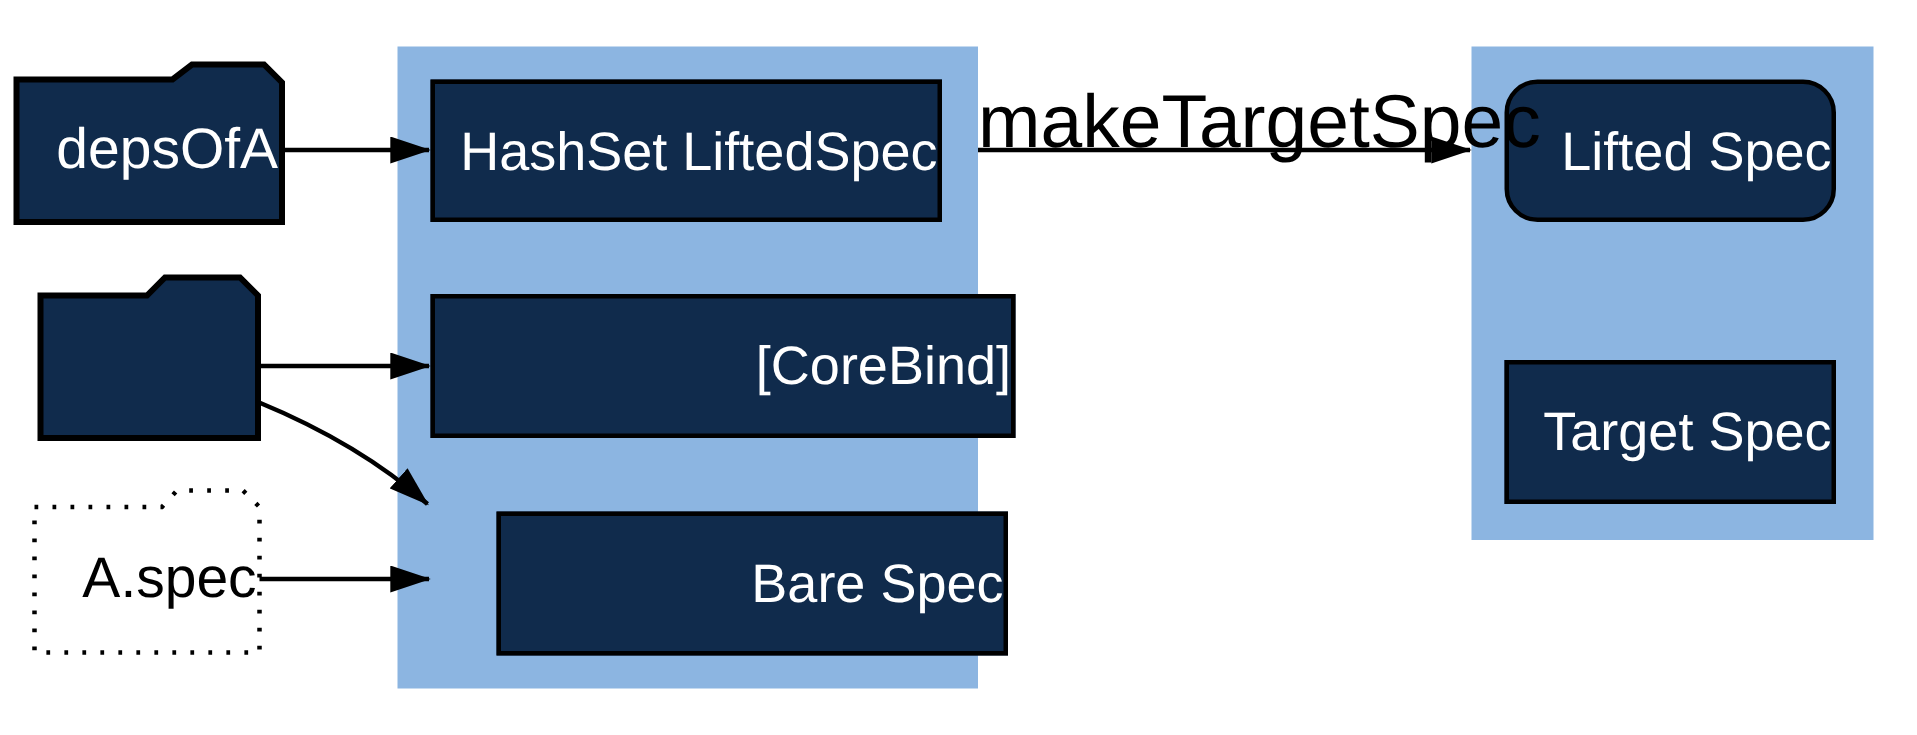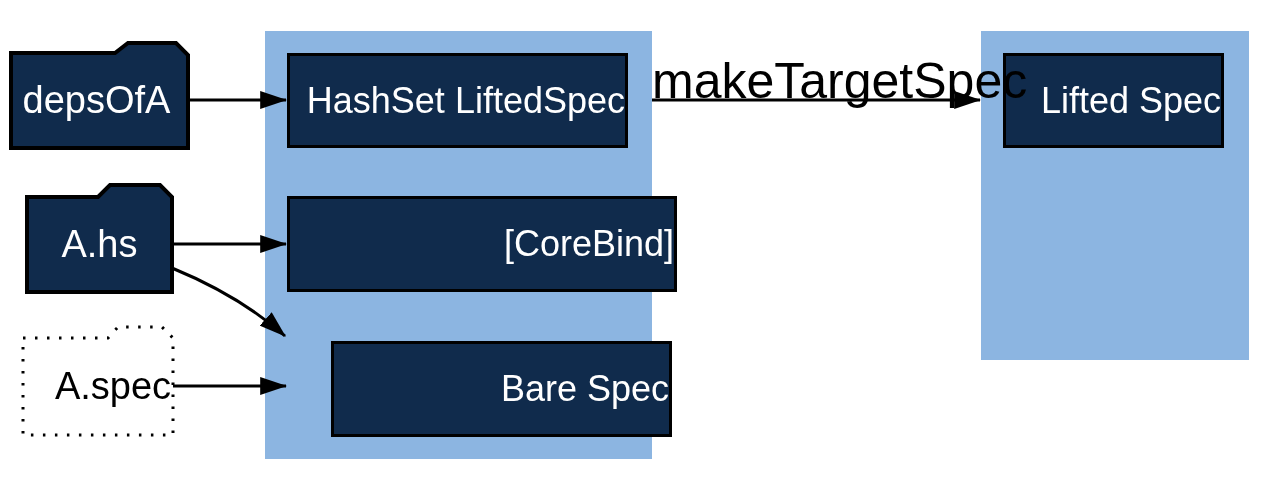--- a/index.html
+++ b/index.html
@@ -26,21 +26,21 @@
     color: var(--text_on_dark, #ffffff);
     display: flex;
     align-items: center;
     justify-content: flex-end;
     font-size: 36px;
     white-space: nowrap;
   }
   .b-hashset  { left: 22px; top: 22px;  width: 341px; height: 95px; }
   .b-corebind { left: 22px; top: 165px; width: 390px; height: 96px; }
   .b-bare     { left: 22px; top: 310px; width: 341px; height: 96px; margin-left: 44px; }
-  .b-lifted   { left: 22px; top: 22px;  width: 221px; height: 95px; }
+  .b-lifted   { left: 22px; top: 22px;  width: 221px; height: 95px; border-radius: 22px; }
   .b-target   { left: 22px; top: 209px; width: 221px; height: 96px; }
 
   .overlay-svg {
     position: absolute;
     left: 0; top: 0;
     width: 1278px; height: 490px;
     pointer-events: none;
   }
   .folder-solid {
     fill: var(--navy, #102b4c);
@@ -61,21 +61,21 @@
     fill: none;
   }
   .flabel {
     position: absolute;
     display: flex;
     align-items: center;
     justify-content: center;
     font-size: 38px;
     white-space: nowrap;
   }
-  .fl-deps  { left: 8px; top: 53px;  width: 177px; height: 95px; color: var(--text_on_dark, #ffffff); }
+  .fl-deps  { left: 23px; top: 53px;  width: 177px; height: 95px; color: var(--text_on_dark, #ffffff); }
   .fl-ahs   { left: 27px; top: 197px; width: 145px; height: 95px; color: var(--text_on_dark, #ffffff); }
   .fl-aspec { left: 38px; top: 338px; width: 150px; height: 97px; color: var(--text_on_light, #000000); }
 
   .edge-label {
     position: absolute;
     left: 652px; top: 52px; width: 329px;
     text-align: center;
     font-size: 50px;
     color: var(--text_on_light, #000000);
     white-space: nowrap;
@@ -95,20 +95,23 @@
     </div>
     <div class="nbox b-bare">
       <span>Bare Spec</span>
     </div>
   </div>
 
   <div class="group group-right">
     <div class="nbox b-lifted">
       <span>Lifted Spec</span>
     </div>
+    <div class="nbox b-target">
+      <span>Target Spec</span>
+    </div>
   </div>
 
   <svg class="overlay-svg" viewBox="0 0 1278 490">
     <defs>
       <marker id="ah" viewBox="0 0 9 6" refX="8.6" refY="3" markerWidth="9" markerHeight="6" orient="auto">
         <path d="M0,0 L9,3 L0,6 Z" fill="#000000"></path>
       </marker>
     </defs>
 
     <polygon class="folder-solid" points="11,53 115,53 128,43 176,43 188,55 188,148 11,148"></polygon>
@@ -116,18 +119,17 @@
     <polygon class="folder-dotted" points="23,338 108,338 118,327 162,327 173,338 173,435 23,435"></polygon>
 
     <path class="edge-line" marker-end="url(#ah)" d="M 188 100 L 286 100"></path>
     <path class="edge-line" marker-end="url(#ah)" d="M 172 244 L 286 244"></path>
     <path class="edge-line" marker-end="url(#ah)" d="M 172 268 Q 240 296 285 336"></path>
     <path class="edge-line" marker-end="url(#ah)" d="M 173 386 L 286 386"></path>
     <path class="edge-line" marker-end="url(#ah)" d="M 652 100 L 980 100"></path>
   </svg>
 
   <div class="flabel fl-deps">depsOfA</div>
-  <div class="flabel fl-ahs">A.hs</div>
   <div class="flabel fl-aspec">A.spec</div>
 
   <div class="edge-label">makeTargetSpec</div>
 
 </div>
 
 </body></html>

